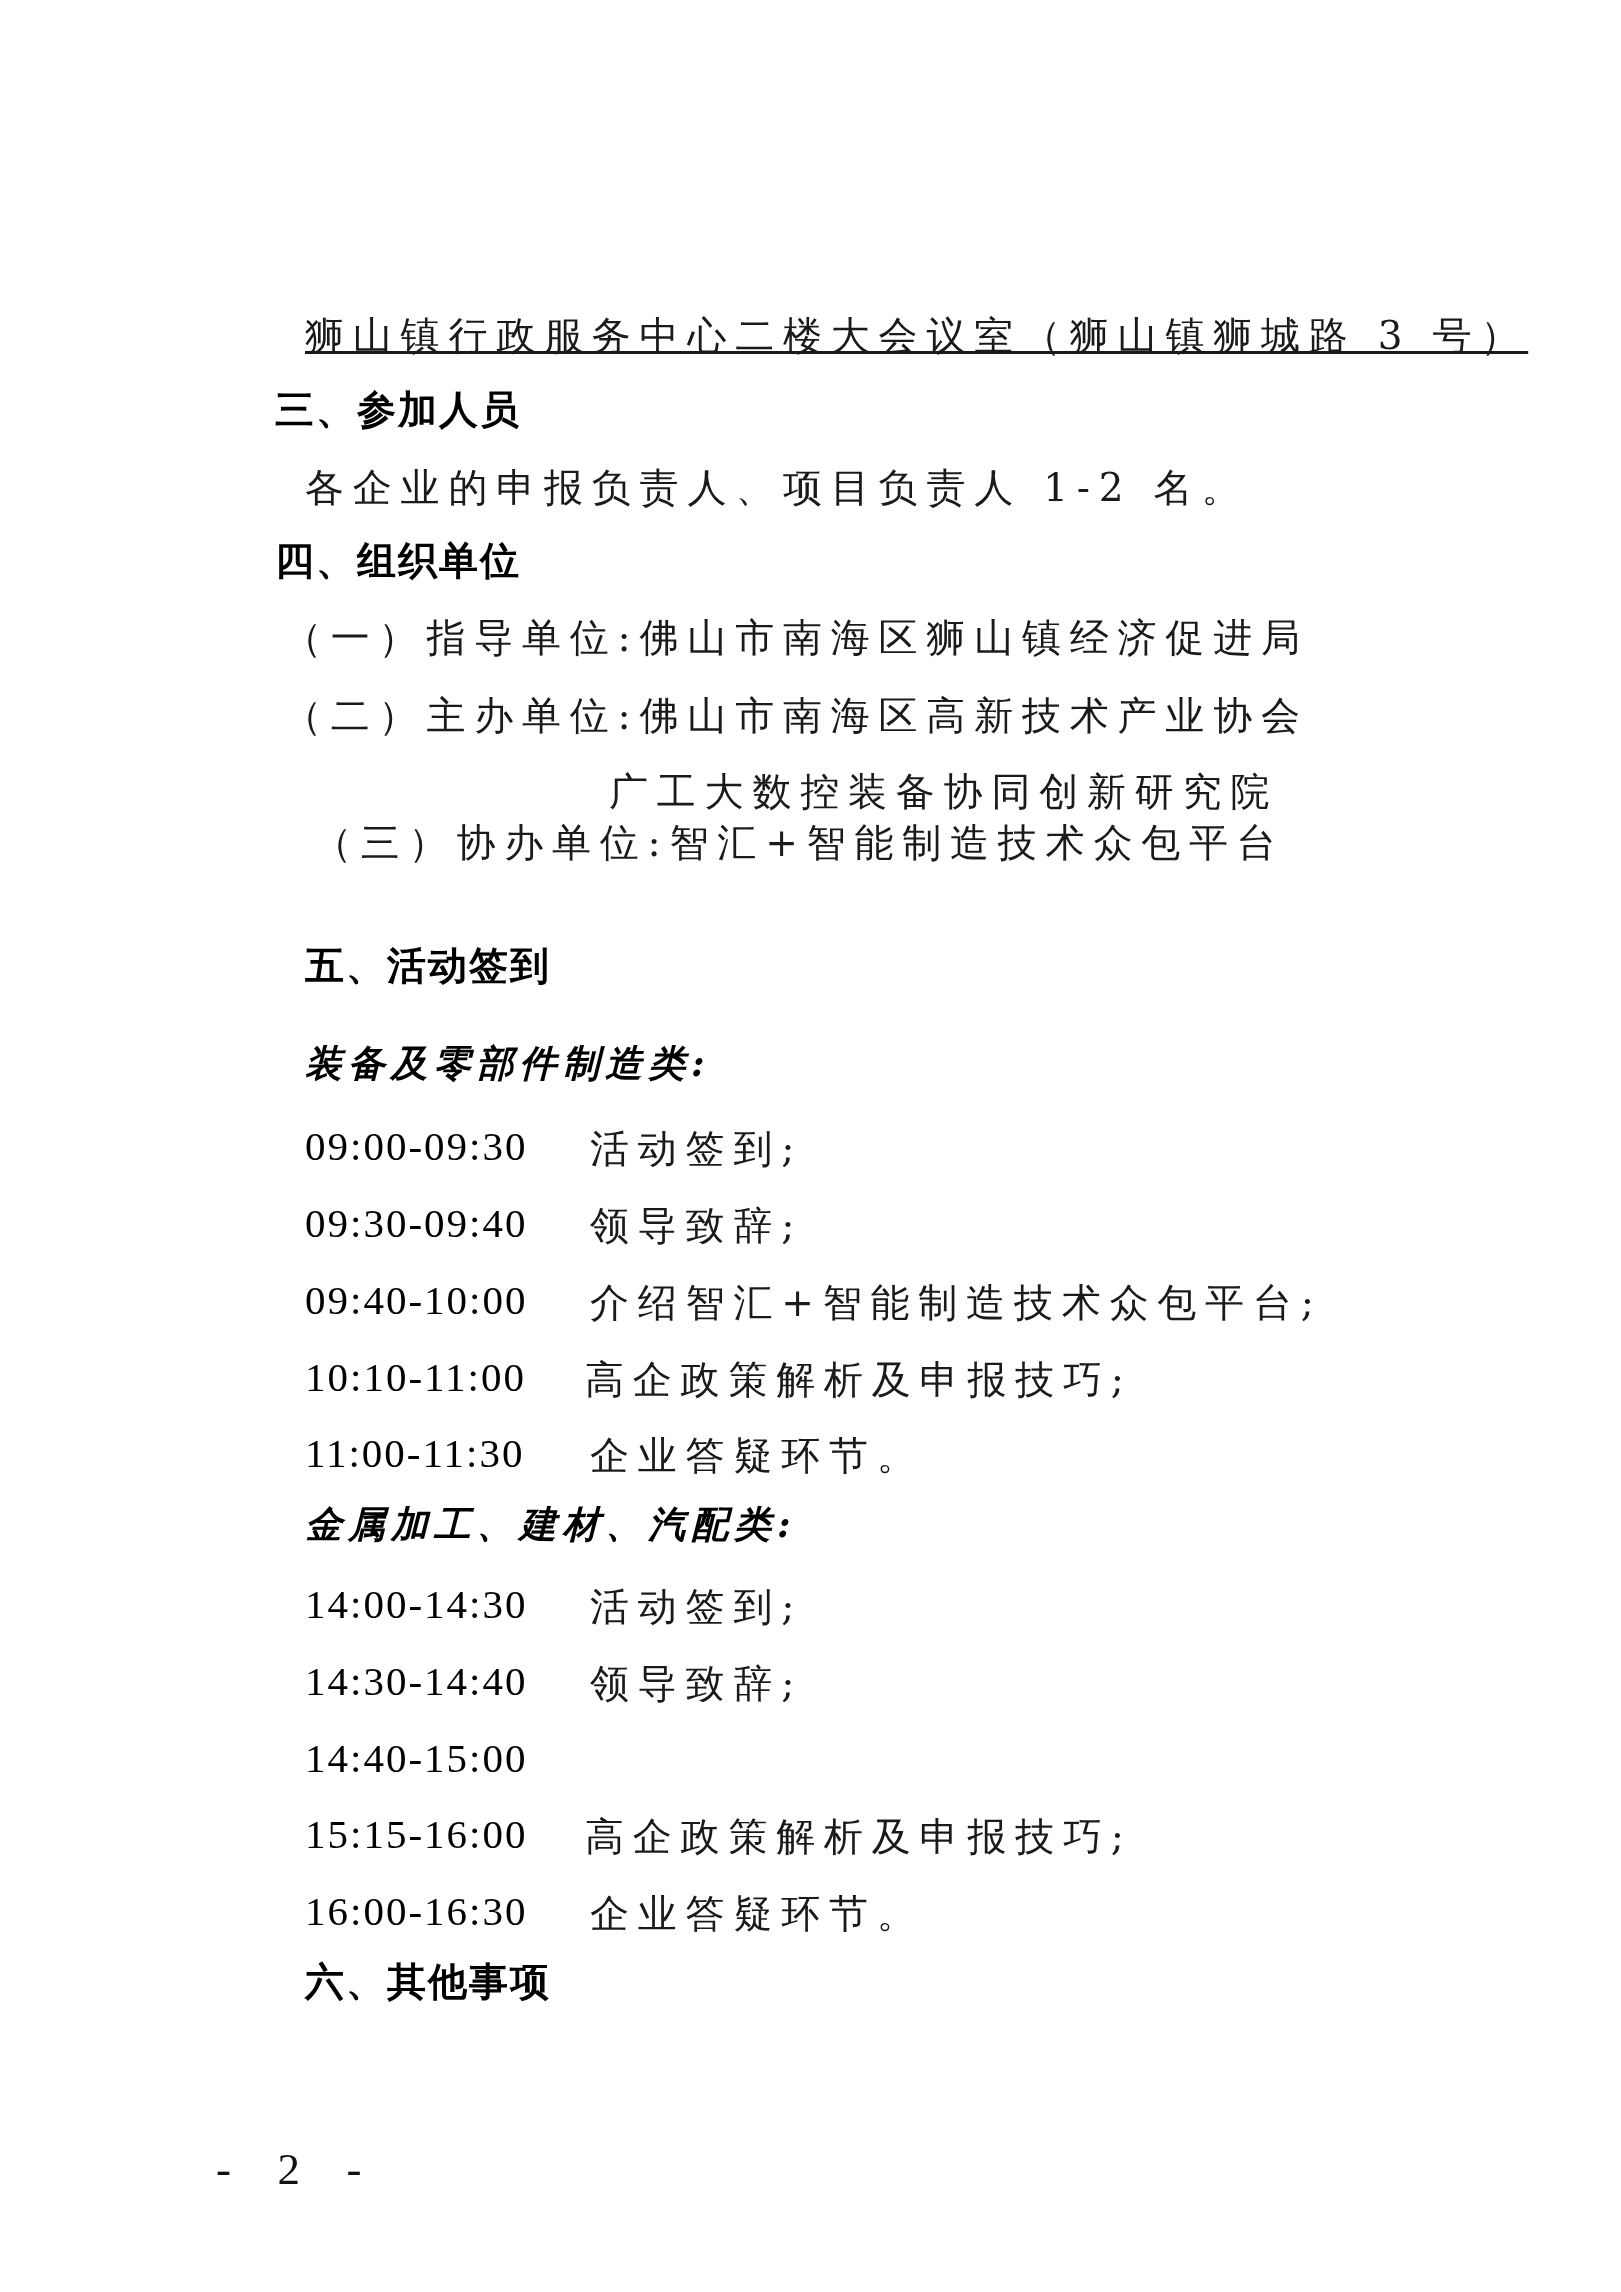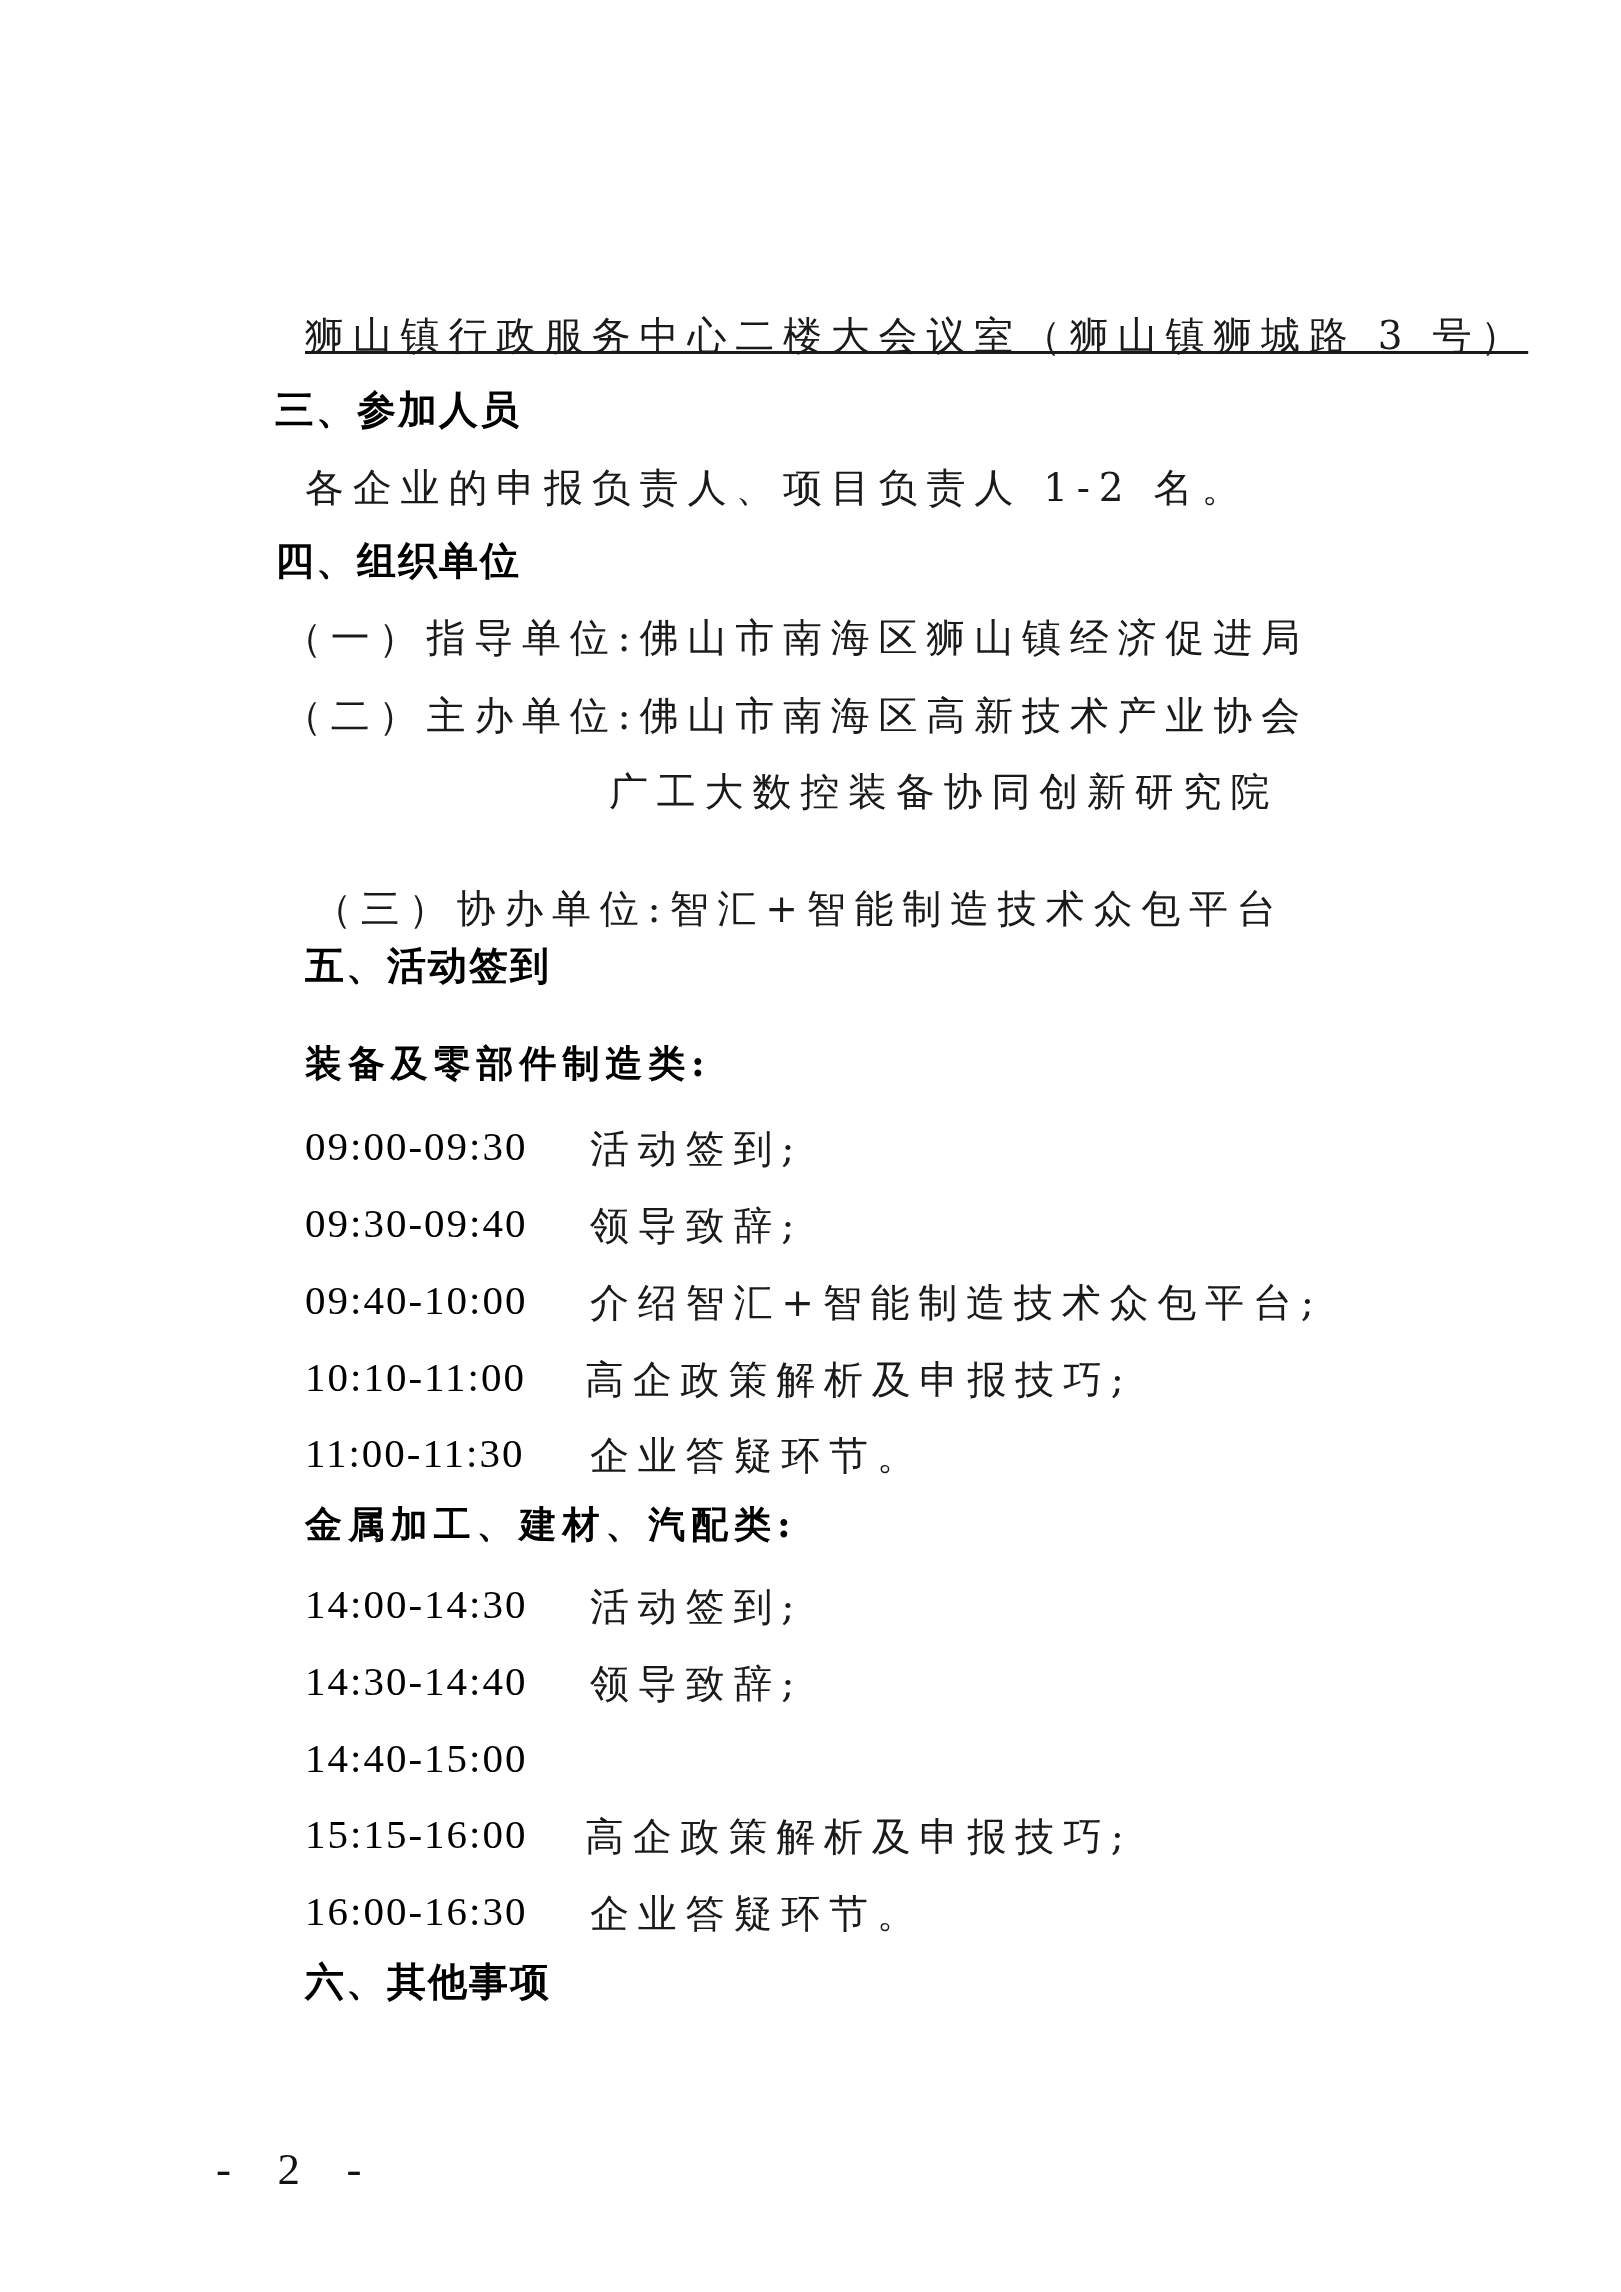--- a/index.html
+++ b/index.html
@@ -1,20 +1,20 @@
 <!DOCTYPE html>
 <html><head>
 <meta charset="utf-8">
 <style>
   html, body { margin:0; padding:0; background:#ffffff; }
   body { width:1621px; height:2293px; position:relative; overflow:hidden; color:#111; }
   .line { position:absolute; white-space:nowrap; line-height:1; }
   .serif { font-family: "DejaVu Serif", "Liberation Serif", serif; font-size:39px; letter-spacing:8.8px; color:#1a1a1a; }
   .heading { font-family: Liberation Serif, serif; font-size:39px; font-weight:bold; letter-spacing:2px; color:#000; }
-  .subhead { font-family: "DejaVu Serif", "Liberation Serif", serif; font-size:37px; font-weight:bold; letter-spacing:5.9px; color:#000; }
+  .subhead { font-family: "DejaVu Serif", "Liberation Serif", serif; font-size:37px; font-weight:bold; letter-spacing:5.9px; color:#000;font-style:italic; }
   .time { font-family: "Liberation Serif", "DejaVu Serif", serif; font-size:41px; letter-spacing:2px; color:#000000; position:absolute; left:0; top:0; }
   .act { position:absolute; top:0; }
   .row { position:absolute; left:305px; width:1078px; height:49px; }
   .pagenum { font-family: "Liberation Serif", "DejaVu Serif", serif; font-size:45px; color:#111; letter-spacing:17.6px; }
 </style>
 </head>
 <body>
 
 <div>
 
@@ -25,21 +25,21 @@
 
   <div class="line heading" style="left:275px; top:541px;">四、组织单位</div>
 
   <div class="line serif" style="left:283px; top:618px;">
     <span>（一）指导单位:</span><span>佛山市南海区狮山镇经济促进局</span>
   </div>
   <div class="line serif" style="left:283px; top:696px;">
     <span>（二）主办单位:</span><span>佛山市南海区高新技术产业协会</span>
   </div>
   <div class="line serif" style="left:609px; top:772px;">广工大数控装备协同创新研究院</div>
-  <div class="line serif" style="left:313px; top:889px;">
+  <div class="line serif" style="left:313px; top:823px;">
     <span>（三）协办单位:</span><span>智汇+智能制造技术众包平台</span>
   </div>
 
   <div class="line heading" style="left:305px; top:946px;">五、活动签到</div>
 
   <div class="line subhead" style="left:305px; top:1045px;">装备及零部件制造类:</div>
 
   <div class="row" style="top:1122px;">
     <span class="time">09:00-09:30</span>
     <span class="act serif" style="left:285px;">活动签到;</span>

